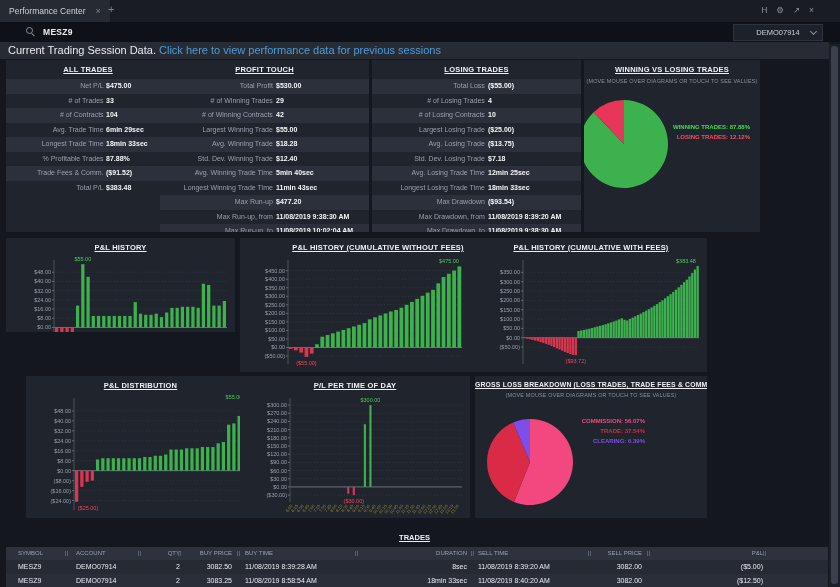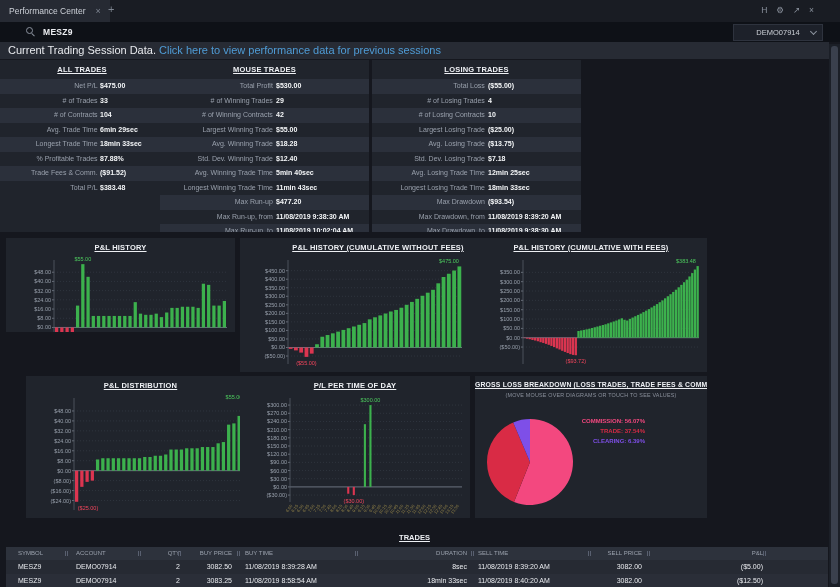--- a/index.html
+++ b/index.html
@@ -79,21 +79,21 @@
     <div class="acct">
       <span>DEMO07914</span>
       <span class="chev"></span>
     </div>
   </div>
 
   <div class="infobar">
     <span>Current Trading Session Data. </span><a href="#">Click here to view performance data for previous sessions</a>
   </div>
 
-  <div class="panel split58" style="left:0;top:60px;width:164px;height:172px;">
+  <div class="panel split58" style="left:6px;top:60px;width:164px;height:172px;">
     <div class="ptitle">ALL TRADES</div>
     <div class="srows" id="rows-all">
         <div class="srow odd">
           <span class="slabel">Net P/L</span>
           <span class="sval">$475.00</span>
         </div>
         <div class="srow">
           <span class="slabel"># of Trades</span>
           <span class="sval">33</span>
         </div>
@@ -117,21 +117,21 @@
           <span class="slabel">Trade Fees &amp; Comm.</span>
           <span class="sval">($91.52)</span>
         </div>
         <div class="srow">
           <span class="slabel">Total P/L</span>
           <span class="sval">$383.48</span>
         </div>
       </div>
   </div>
   <div class="panel" style="left:160px;top:60px;width:209px;height:172px;">
-    <div class="ptitle">MOUSE TRADES</div>
+    <div class="ptitle">PROFIT TOUCH</div>
     <div class="srows" id="rows-profit">
         <div class="srow odd">
           <span class="slabel">Total Profit</span>
           <span class="sval">$530.00</span>
         </div>
         <div class="srow">
           <span class="slabel"># of Winning Trades</span>
           <span class="sval">29</span>
         </div>
         <div class="srow odd">
@@ -212,20 +212,32 @@
           <span class="sval">($93.54)</span>
         </div>
         <div class="srow">
           <span class="slabel">Max Drawdown, from</span>
           <span class="sval">11/08/2019 8:39:20 AM</span>
         </div>
         <div class="srow odd">
           <span class="slabel">Max Drawdown, to</span>
           <span class="sval">11/08/2019 9:38:30 AM</span>
         </div>
+      </div>
+  </div>
+  <div class="panel" style="left:584px;top:60px;width:176px;height:172px;">
+    <div class="ptitle">WINNING VS LOSING TRADES</div>
+    <div class="psub">(MOVE MOUSE OVER DIAGRAMS OR TOUCH TO SEE VALUES)</div>
+    <svg id="pie-winlose" width="176" height="130" style="position:absolute;left:0;top:36px;">
+        <path d="M40 48 L40 4 A44 44 0 1 1 9.638948838883387 16.15338993876963 Z" fill="#3cb14d"></path>
+        <path d="M40 48 L9.638948838883387 16.15338993876963 A44 44 0 0 1 39.99999999999999 4 Z" fill="#e8365a"></path>
+      </svg>
+    <div class="legend" id="leg-winlose" style="right:10px;top:62px;">
+        <div style="color: rgb(62, 222, 87);">WINNING TRADES: 87.88%</div>
+        <div style="color: rgb(255, 75, 99);">LOSING TRADES: 12.12%</div>
       </div>
   </div>
 
   <div class="panel" style="left:6px;top:238px;width:229px;height:94px;">
     <div class="ptitle">P&amp;L HISTORY</div>
     <svg id="ch-hist" width="229" height="117" style="position:absolute;left:0;top:16px;">
         <line x1="48" y1="18.209302325581397" x2="221" y2="18.209302325581397" stroke="#394049" stroke-width="0.6" stroke-dasharray="1 2"></line>
         <text x="45" y="20.209302325581397" text-anchor="end" font-size="5.5" fill="#98a0ac" font-family="&quot;Liberation Sans&quot;,sans-serif">$48.00</text>
         <line x1="46" y1="18.209302325581397" x2="48" y2="18.209302325581397" stroke="#98a0ac" stroke-width="0.6"></line>
         <line x1="48" y1="27.41860465116279" x2="221" y2="27.41860465116279" stroke="#394049" stroke-width="0.6" stroke-dasharray="1 2"></line>

